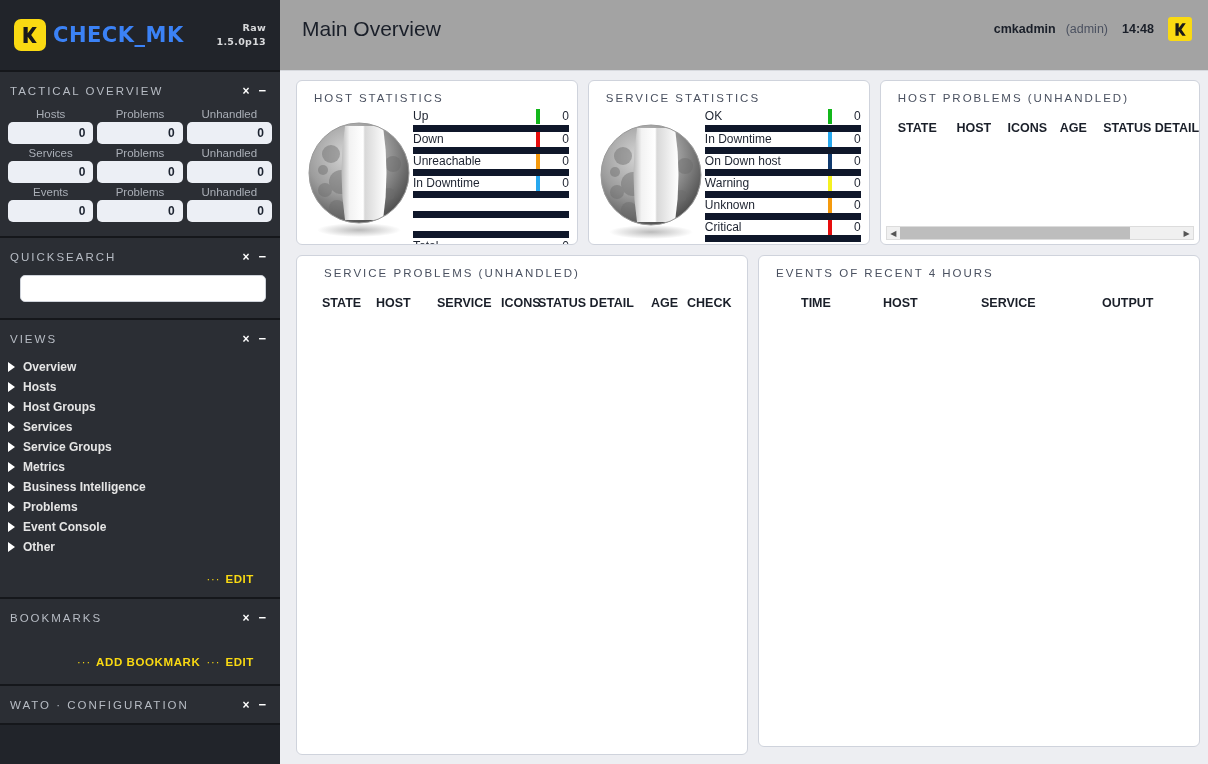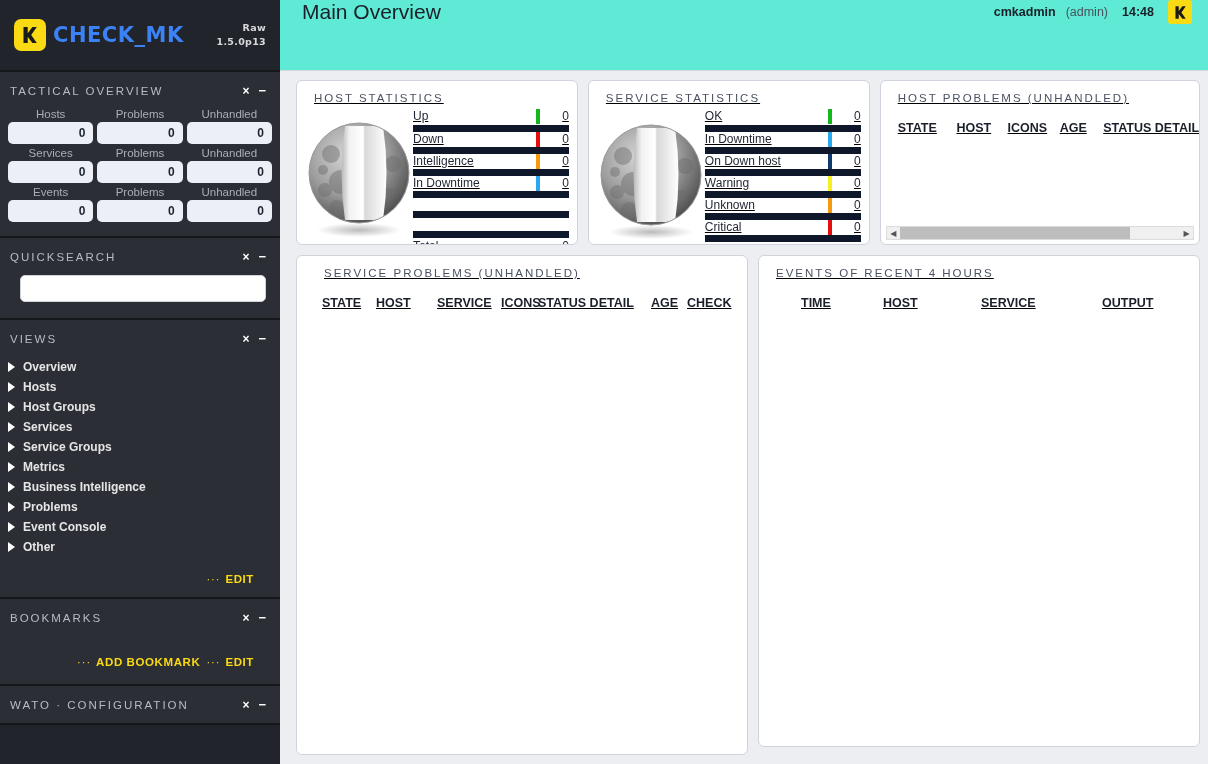--- a/index.html
+++ b/index.html
@@ -106,35 +106,35 @@
     letter-spacing: .6px; text-transform: uppercase; cursor: pointer;
   }
   .fn-dots { color: #fada12; font-size: 11px; letter-spacing: 1px; }
   .fn-group { display: flex; align-items: center; gap: 5px; }
 
   .bm-foot { padding: 22px 26px 14px 0; }
 
   
   .main { flex: 1 1 auto; height: 764px; background: #edeef2; overflow: hidden; position: relative; }
   .topbar {
-    height: 71px; background: #5eead4;
+    height: 71px; background: #a3a3a3;
     border-bottom: 1px solid #d7d9de;
-    display: flex; align-items: flex-start; padding: 0 16px 12px 22px;
+    display: flex; align-items: center; padding: 0 16px 12px 22px;
   }
   .page-title { font-size: 21px; color: #1a1f29; font-weight: normal; }
   .top-right { margin-left: auto; display: flex; align-items: center; gap: 10px; }
   .user-name { font-size: 12.5px; font-weight: bold; color: #1a1f29; }
   .user-role { font-size: 12.5px; color: #4b5160; }
   .clock { font-size: 12.5px; font-weight: bold; color: #1a1f29; margin-left: 4px; }
   .top-logo {
     width: 24px; height: 24px; border-radius: 3px; background: #fada12;
     display: flex; align-items: center; justify-content: center; margin-left: 4px;
   }
 
-  .dash { padding: 9px 8px 0 16px; text-decoration: underline; }
+  .dash { padding: 9px 8px 0 16px; }
   .dash-row { display: flex; gap: 10px; }
   .dash-row.bottom { margin-top: 10px; }
 
   .panel {
     background: #ffffff;
     border: 1px solid #cfd3dc;
     border-radius: 6px;
     position: relative;
     overflow: hidden;
   }
@@ -436,21 +436,21 @@
                 <td class="st-val">0</td>
               </tr>
               <tr>
                 <td class="st-name">Down</td>
                 <td class="st-bar">
                       <i style="background:#e70d0d"></i>
                     </td>
                 <td class="st-val">0</td>
               </tr>
               <tr>
-                <td class="st-name">Intelligence</td>
+                <td class="st-name">Unreachable</td>
                 <td class="st-bar">
                       <i style="background:#f59a0d"></i>
                     </td>
                 <td class="st-val">0</td>
               </tr>
               <tr>
                 <td class="st-name">In Downtime</td>
                 <td class="st-bar">
                       <i style="background:#27a8ef"></i>
                     </td>

